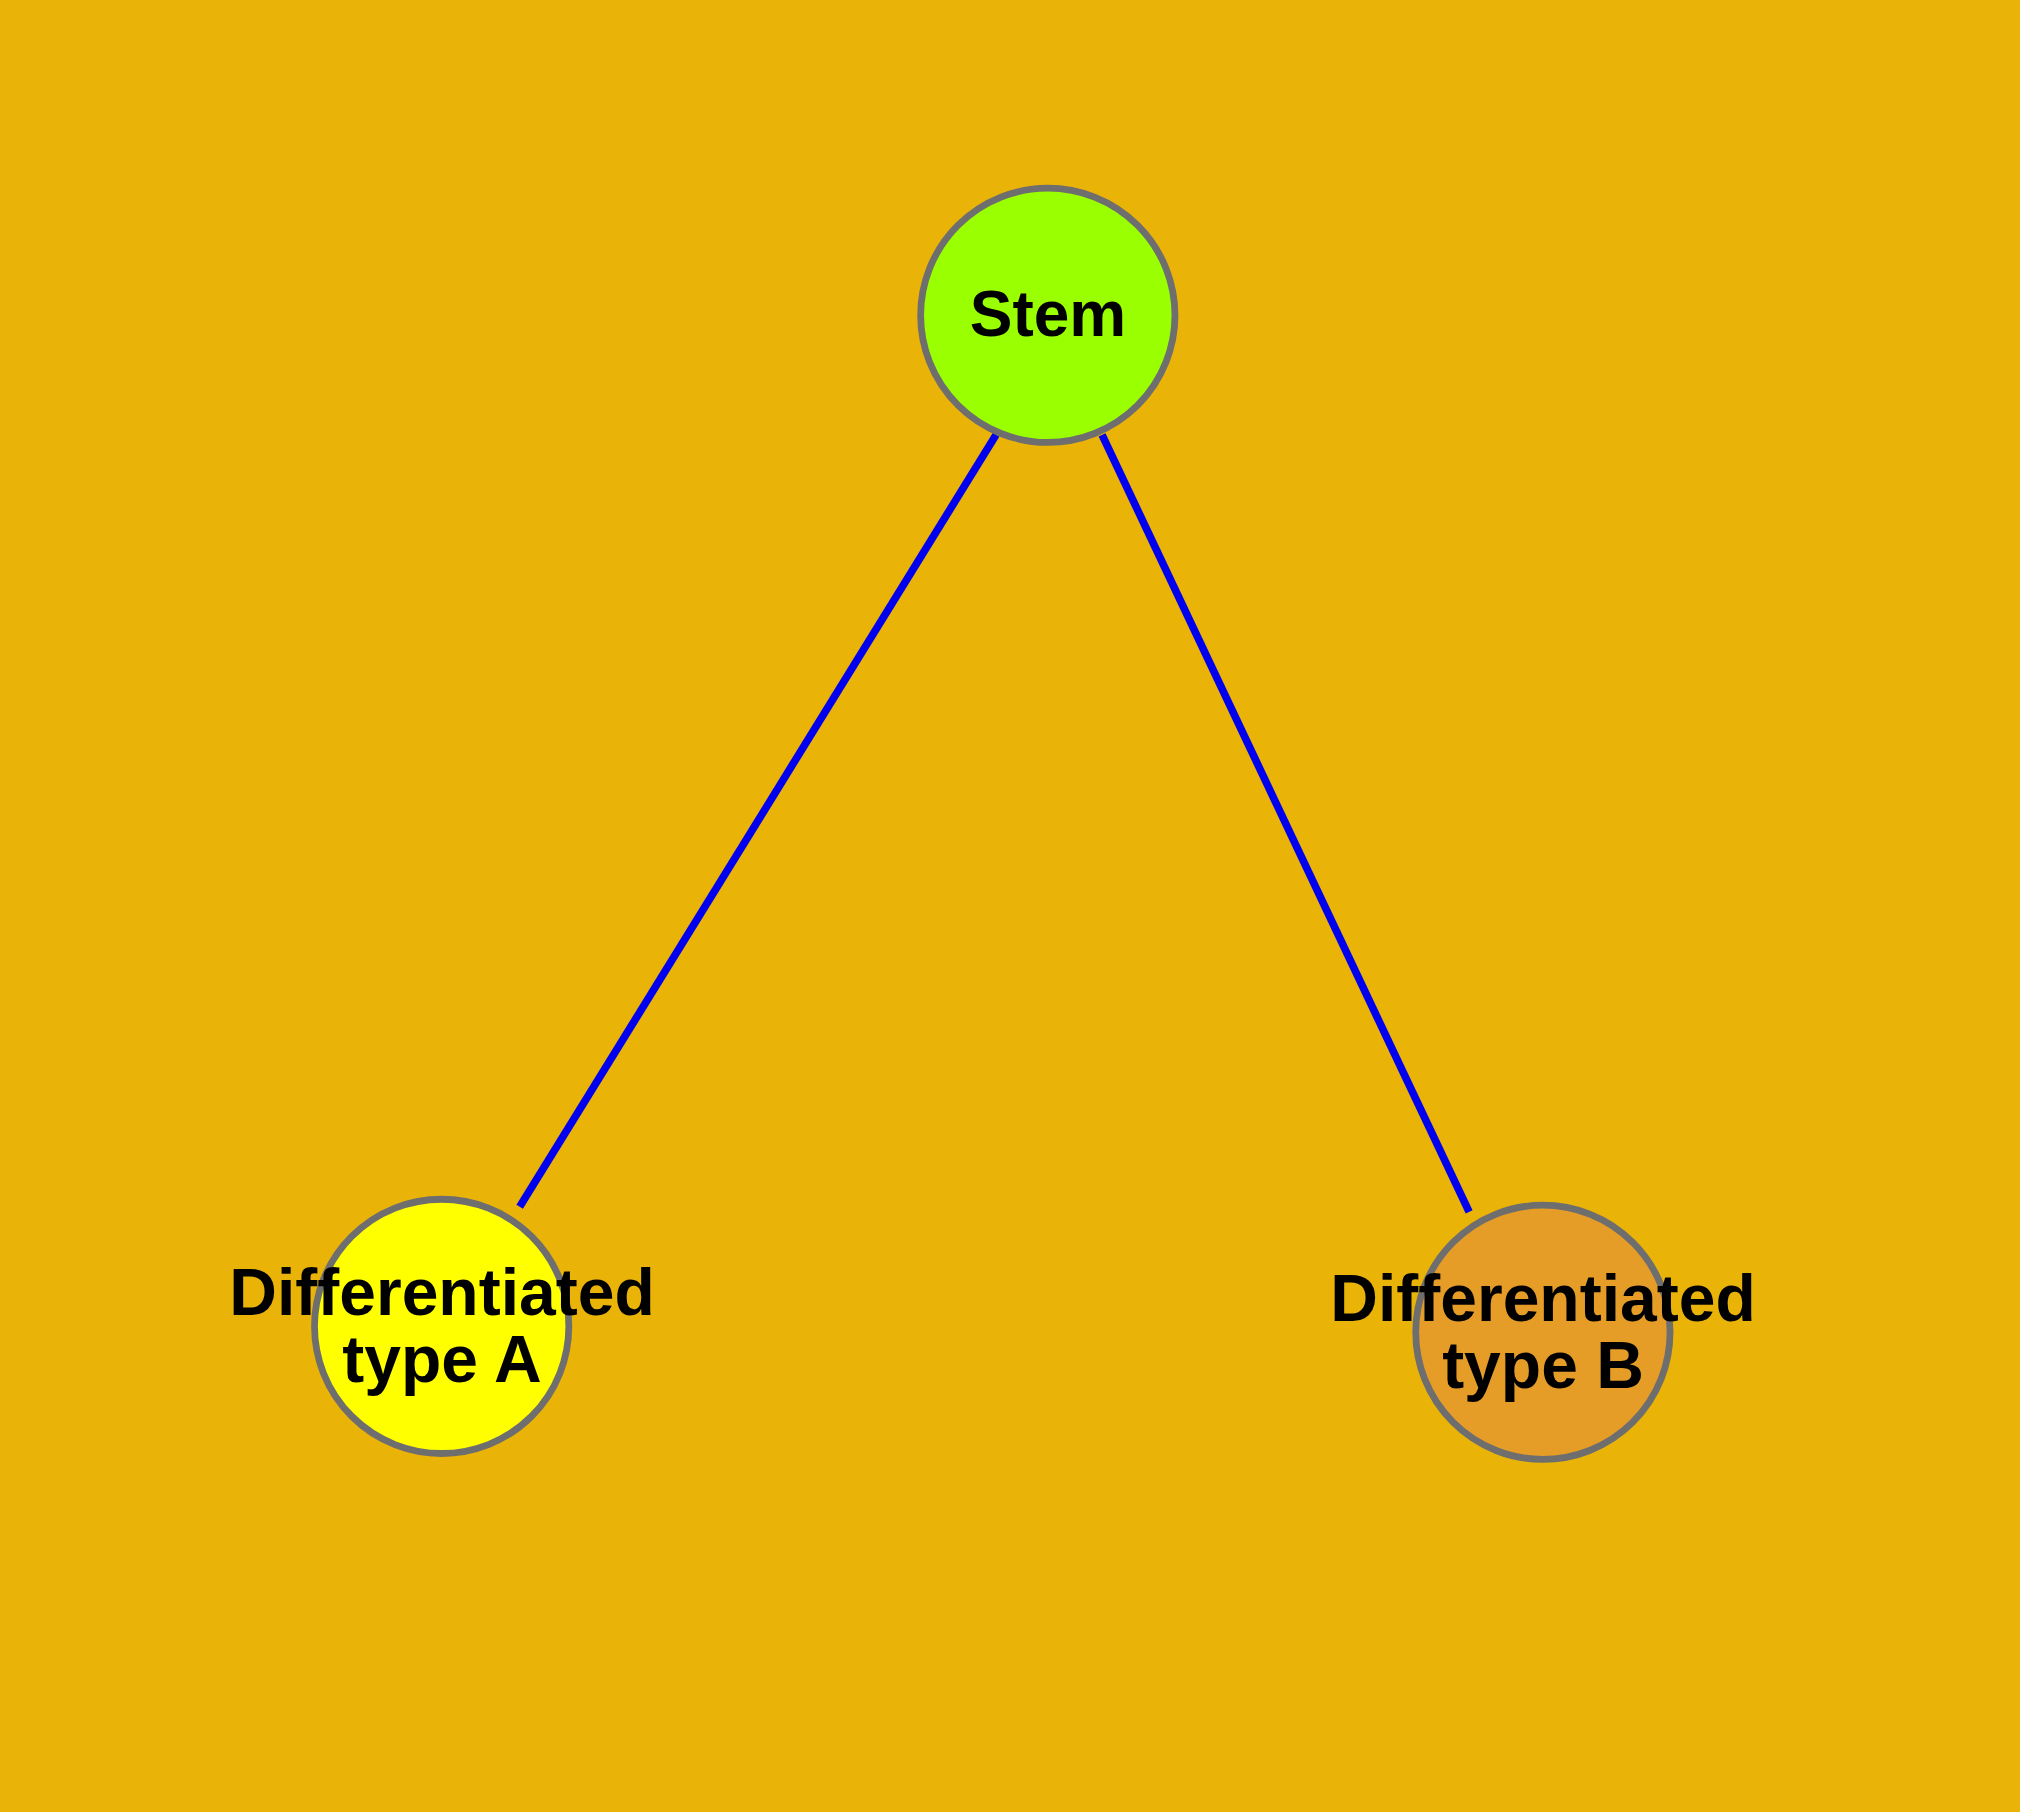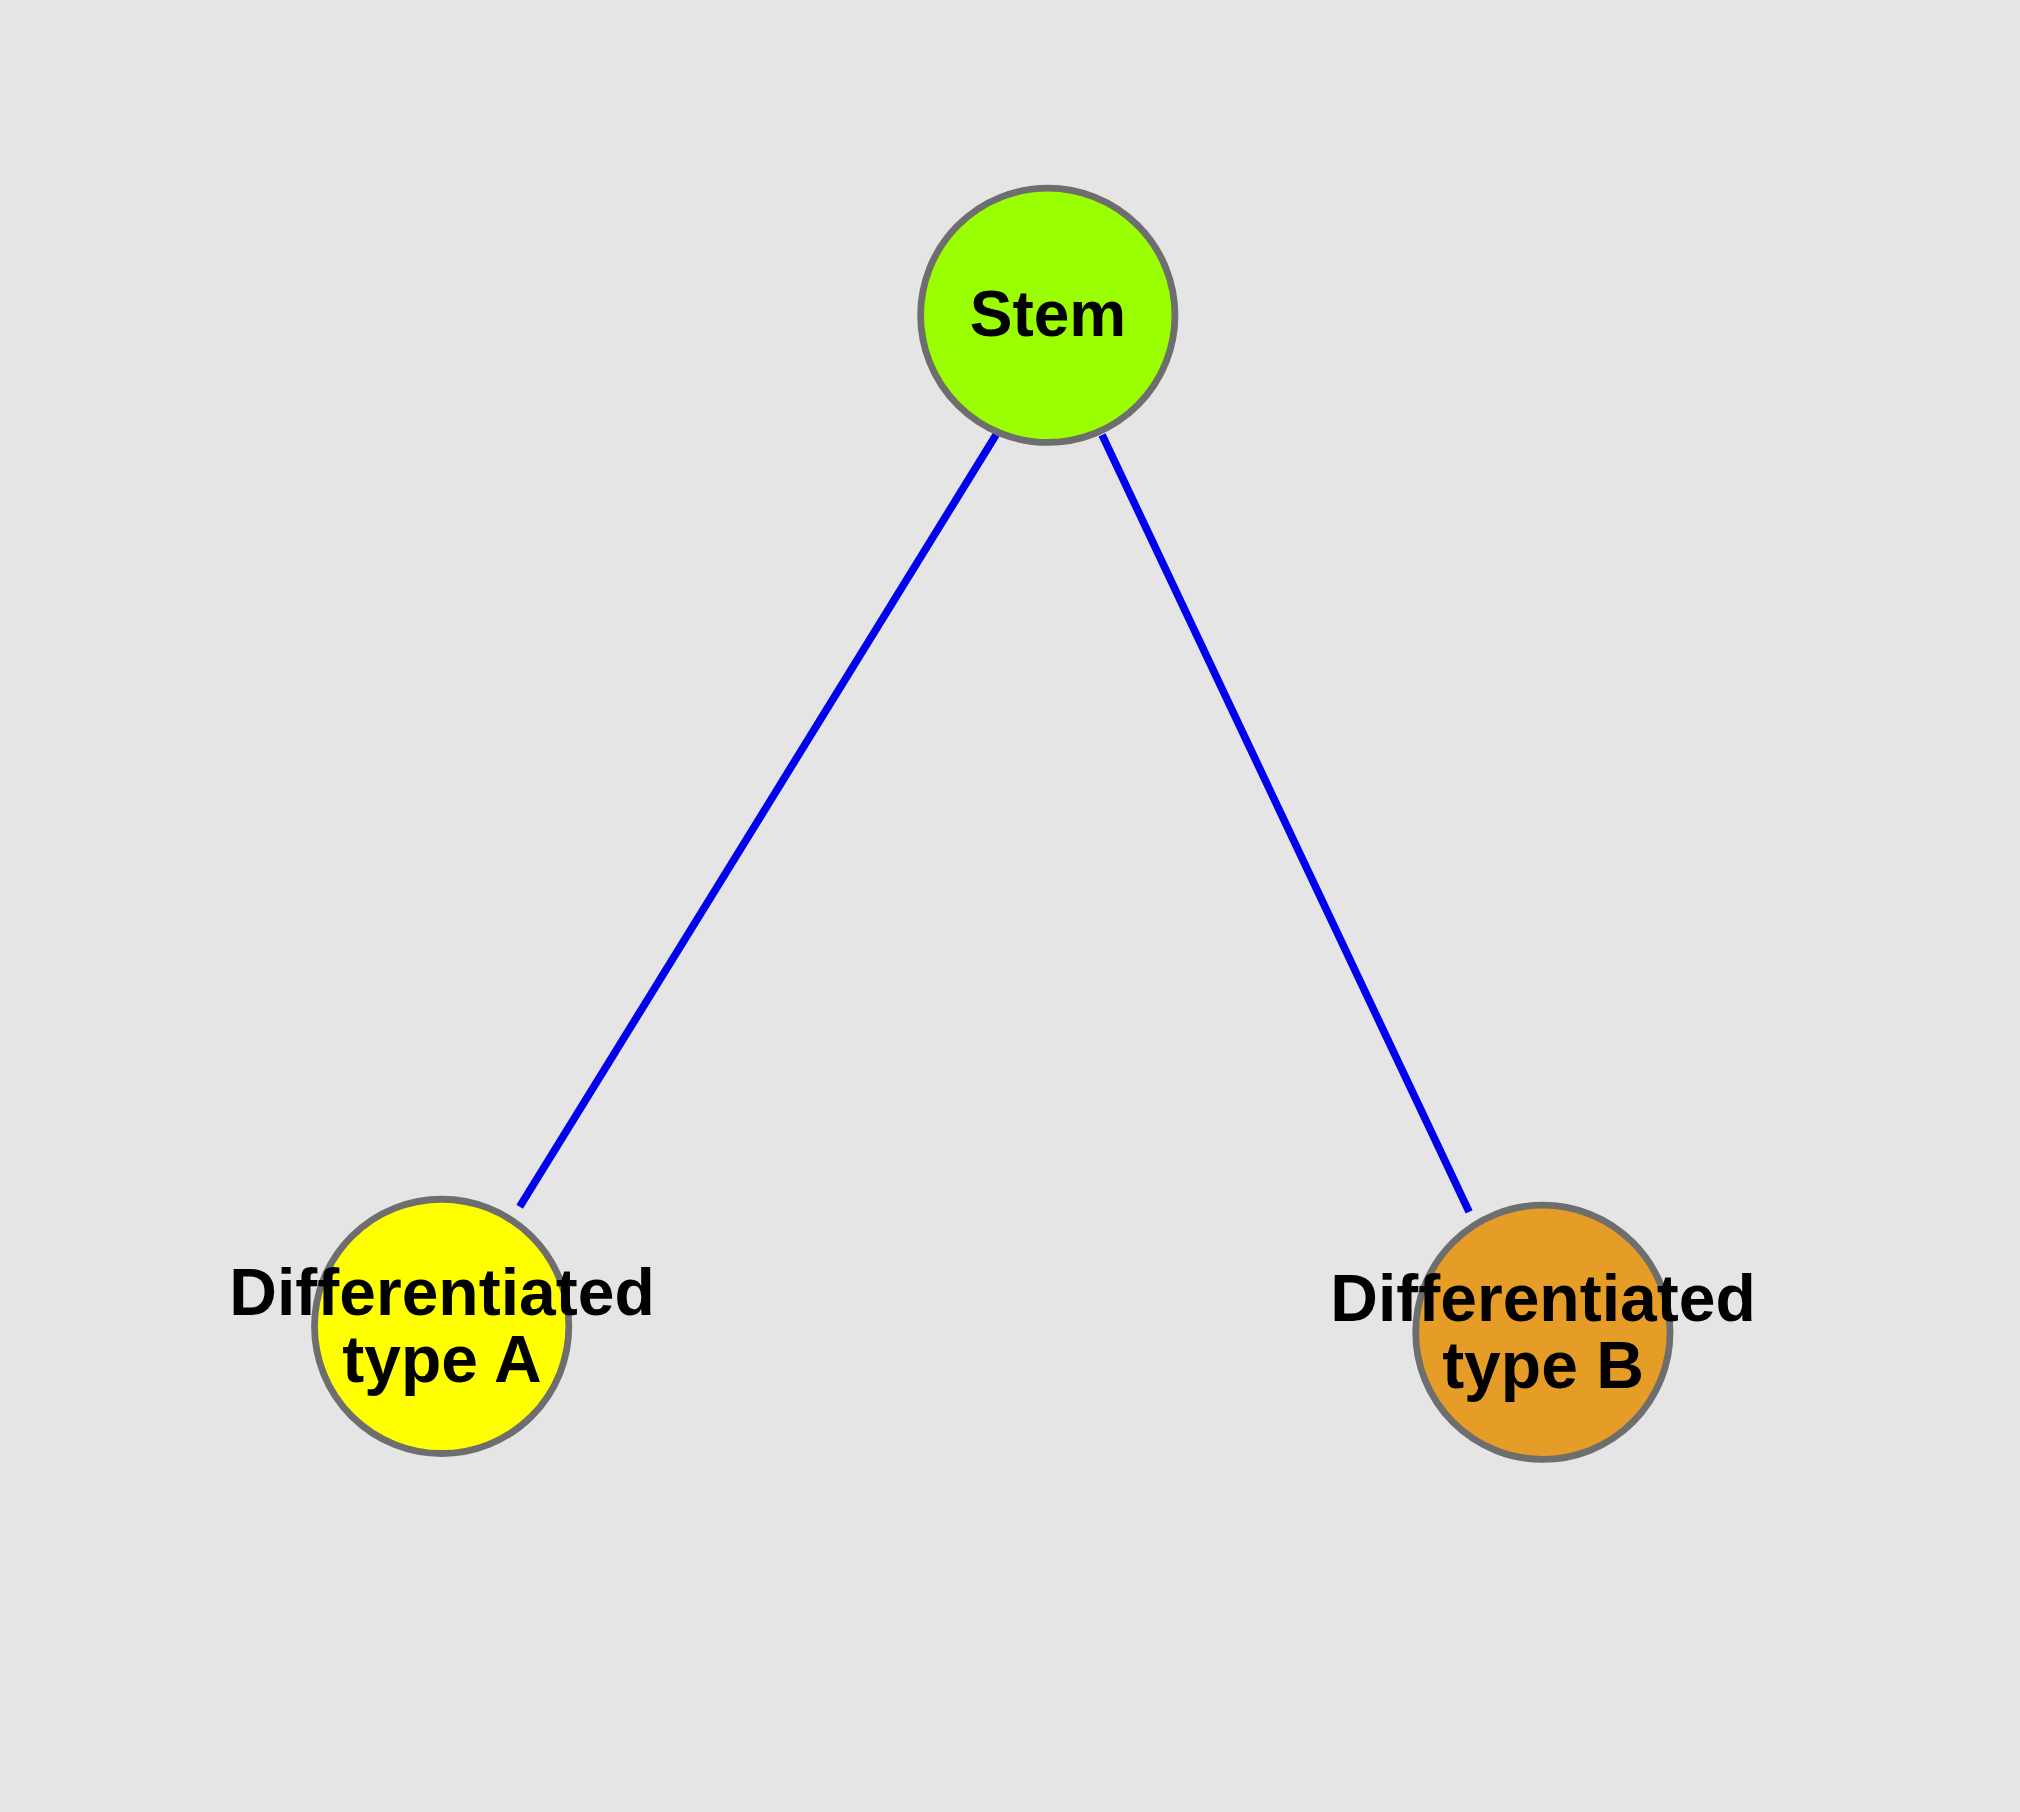--- a/index.html
+++ b/index.html
@@ -37,21 +37,21 @@
   .label-stem {
     font-size: 64px;
   }
   .label-diff {
     font-size: 66px;
   }
 </style>
 </head>
 <body style="background: rgb(204, 204, 250);">
 
-<div id="canvas" style="background: #e5e5e5;">
+<div id="canvas" style="background: #eab308;">
 
   <svg id="graph-svg" viewBox="0 0 2384 2138" preserveAspectRatio="none" xmlns="http://www.w3.org/2000/svg">
     <g>
       <line stroke-linecap="butt" x1="1175" y1="513" x2="613" y2="1424" stroke="#0000ee" stroke-width="9"></line>
       <line stroke-linecap="butt" x1="1300" y1="513" x2="1733" y2="1430" stroke="#0000ee" stroke-width="9"></line>
     </g>
     <g>
       <circle cx="1236" cy="372" r="150" fill="#9aff00" stroke="#6e6e6e" stroke-width="8"></circle>
       <circle cx="521" cy="1565" r="150" fill="#ffff00" stroke="#6e6e6e" stroke-width="8"></circle>
       <circle cx="1820" cy="1572" r="150" fill="#e59d28" stroke="#6e6e6e" stroke-width="8"></circle>

